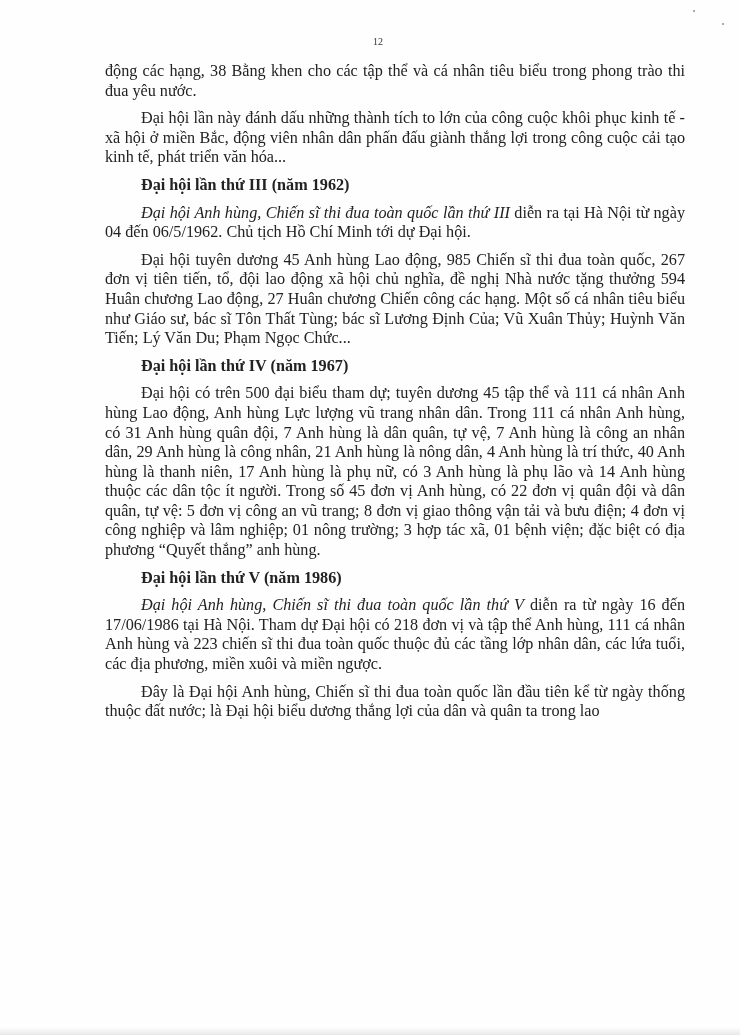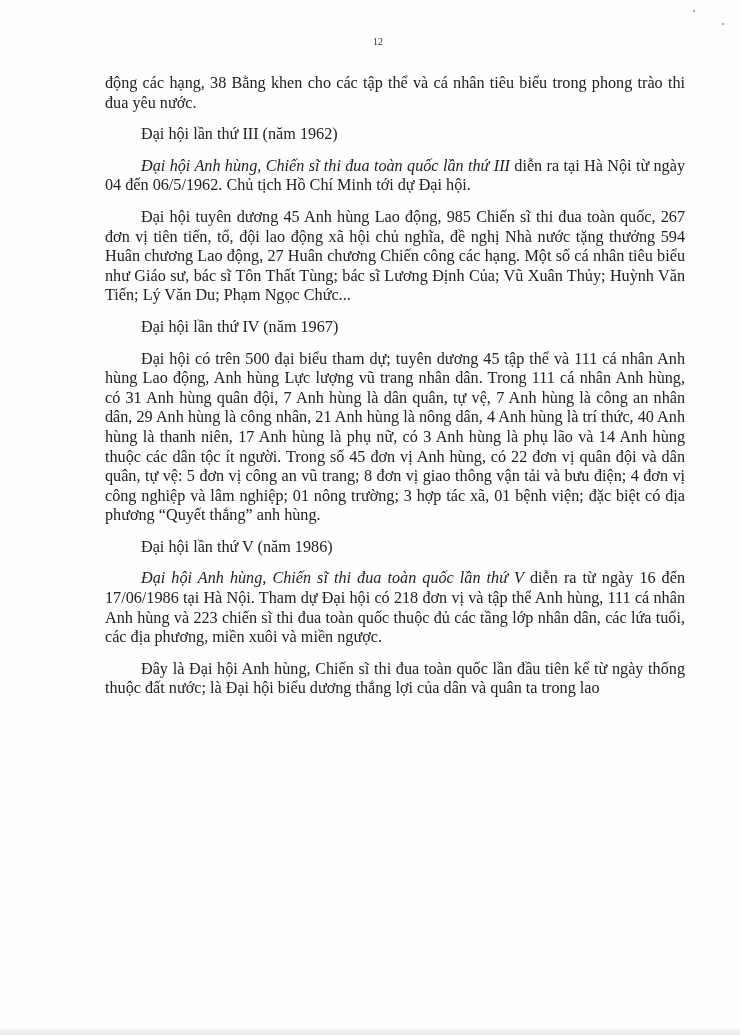--- a/index.html
+++ b/index.html
@@ -15,40 +15,41 @@
       background: #fefefe;
     }
     .page-number {
       position: absolute; top: 36px; left: 8px; width: 740px;
       text-align: center; font-size: 10px; color: #333;
     }
     .content {
       position: absolute; top: 62px; left: 105px; width: 580px;
       font-size: 16.2px; line-height: 19.6px;
     }
-    p { margin: 12px 0 8px 0; text-align: justify; }
+    p { margin: 0 0 8px 0; text-align: justify; }
     p.indent { text-indent: 36px; }
-    p.heading { font-weight: normal; text-indent: 36px; margin-bottom: 8px; }
+    p.heading { font-weight: bold; text-indent: 36px; margin-bottom: 8px; }
     em { font-style: italic; }
     .bottom-shade {
       position: absolute; left: 0; bottom: 0; width: 740px; height: 8px;
       background: linear-gradient(#fff, #e8e8e8);
     }
     .speck { position: absolute; width: 2px; height: 2px; background: #aaa; }
   </style>
 </head>
 <body>
 
 <div class="page">
   <div class="speck" style="left:693px;top:10px;"></div>
   <div class="speck" style="left:722px;top:23px;"></div>
   <div class="page-number">12</div>
 
   <div class="content">
     <p>động các hạng, 38 Bằng khen cho các tập thể và cá nhân tiêu biểu trong phong trào thi đua yêu nước.</p>
+    <p class="indent">Đại hội lần này đánh dấu những thành tích to lớn của công cuộc khôi phục kinh tế - xã hội ở miền Bắc, động viên nhân dân phấn đấu giành thắng lợi trong công cuộc cải tạo kinh tế, phát triển văn hóa...</p>
 
     <p class="heading">Đại hội lần thứ III (năm 1962)</p>
     <p class="indent"><em>Đại hội Anh hùng, Chiến sĩ thi đua toàn quốc lần thứ III</em><span> diễn ra tại Hà Nội từ ngày 04 đến 06/5/1962. Chủ tịch Hồ Chí Minh tới dự Đại hội.</span></p>
     <p class="indent">Đại hội tuyên dương 45 Anh hùng Lao động, 985 Chiến sĩ thi đua toàn quốc, 267 đơn vị tiên tiến, tổ, đội lao động xã hội chủ nghĩa, đề nghị Nhà nước tặng thưởng 594 Huân chương Lao động, 27 Huân chương Chiến công các hạng. Một số cá nhân tiêu biểu như Giáo sư, bác sĩ Tôn Thất Tùng; bác sĩ Lương Định Của; Vũ Xuân Thủy; Huỳnh Văn Tiến; Lý Văn Du; Phạm Ngọc Chức...</p>
 
     <p class="heading">Đại hội lần thứ IV (năm 1967)</p>
     <p class="indent">Đại hội có trên 500 đại biểu tham dự; tuyên dương 45 tập thể và 111 cá nhân Anh hùng Lao động, Anh hùng Lực lượng vũ trang nhân dân. Trong 111 cá nhân Anh hùng, có 31 Anh hùng quân đội, 7 Anh hùng là dân quân, tự vệ, 7 Anh hùng là công an nhân dân, 29 Anh hùng là công nhân, 21 Anh hùng là nông dân, 4 Anh hùng là trí thức, 40 Anh hùng là thanh niên, 17 Anh hùng là phụ nữ, có 3 Anh hùng là phụ lão và 14 Anh hùng thuộc các dân tộc ít người. Trong số 45 đơn vị Anh hùng, có 22 đơn vị quân đội và dân quân, tự vệ: 5 đơn vị công an vũ trang; 8 đơn vị giao thông vận tải và bưu điện; 4 đơn vị công nghiệp và lâm nghiệp; 01 nông trường; 3 hợp tác xã, 01 bệnh viện; đặc biệt có địa phương “Quyết thắng” anh hùng.</p>
 
     <p class="heading">Đại hội lần thứ V (năm 1986)</p>
     <p class="indent"><em>Đại hội Anh hùng, Chiến sĩ thi đua toàn quốc lần thứ V</em><span> diễn ra từ ngày 16 đến 17/06/1986 tại Hà Nội. Tham dự Đại hội có 218 đơn vị và tập thể Anh hùng, 111 cá nhân Anh hùng và 223 chiến sĩ thi đua toàn quốc thuộc đủ các tầng lớp nhân dân, các lứa tuổi, các địa phương, miền xuôi và miền ngược.</span></p>

